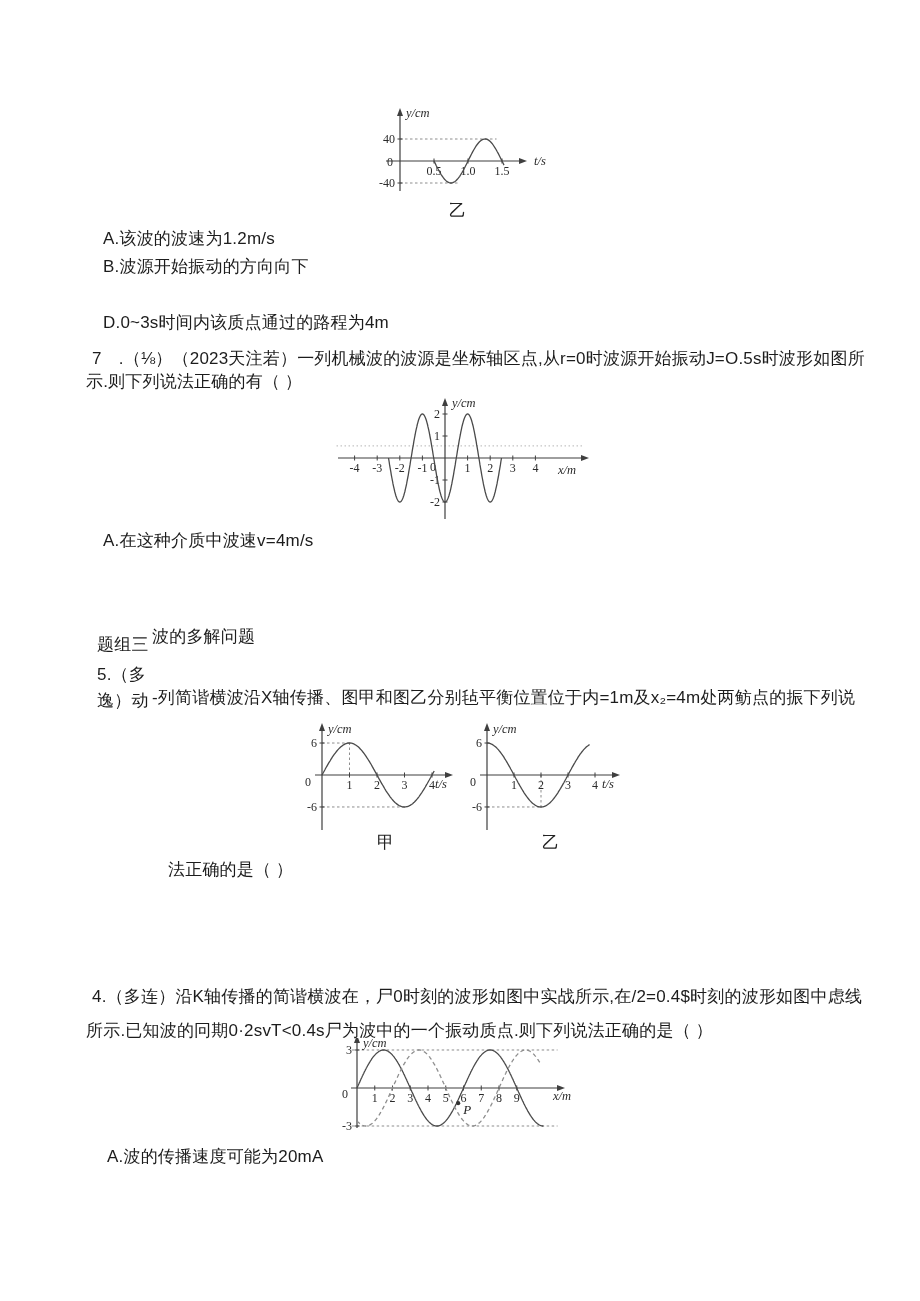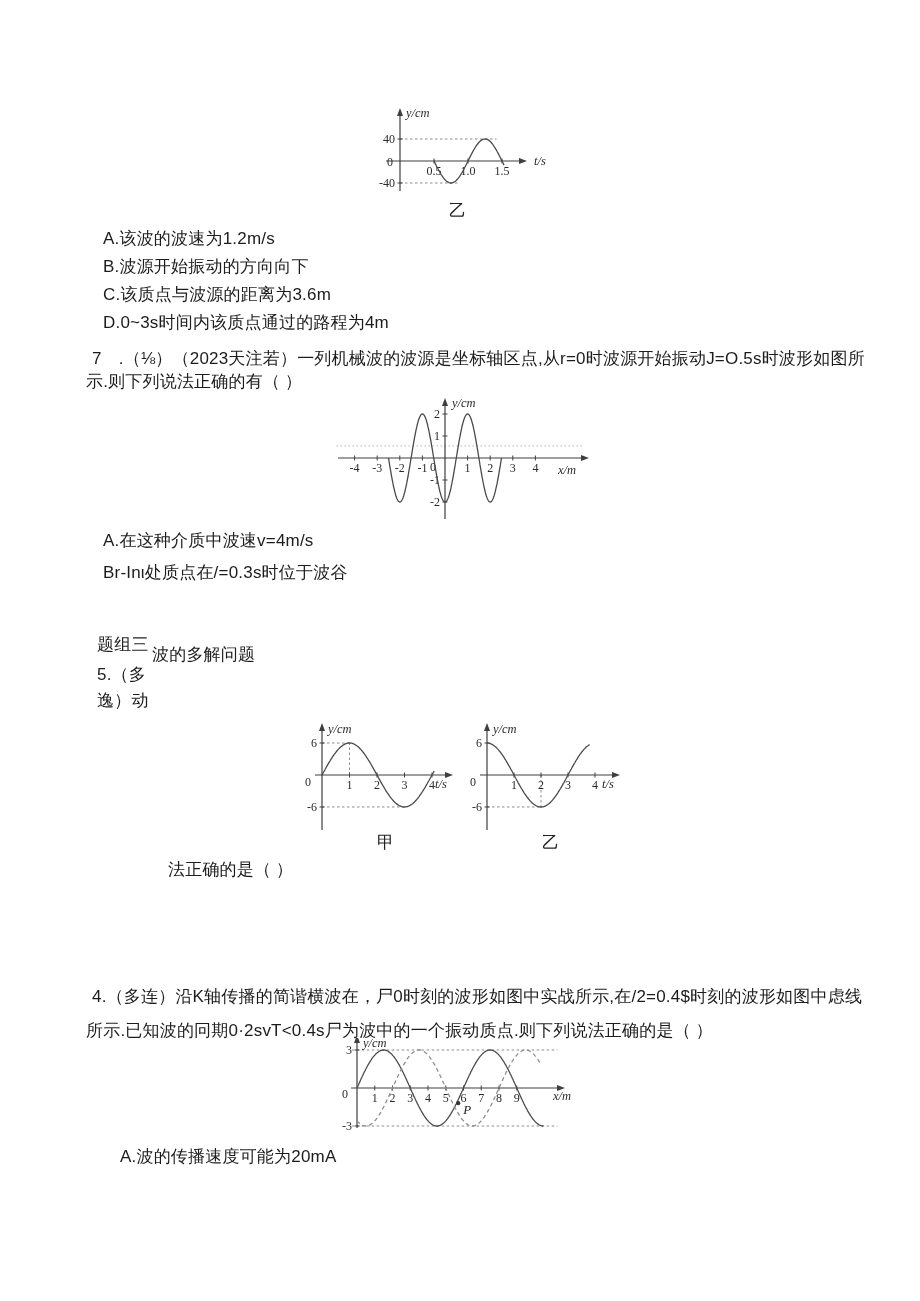--- a/index.html
+++ b/index.html
@@ -40,21 +40,20 @@
         <text x="43" y="63" text-anchor="end" class="tick">0</text>
         <text x="184" y="62" class="axlab">t/s</text>
         <text x="56" y="14" class="axlab">y/cm</text>
         <path d="M 84.0 58.0 L 85.2 60.4 L 86.3 62.7 L 87.5 65.0 L 88.7 67.2 L 89.8 69.3 L 91.0 71.3 L 92.2 73.1 L 93.3 74.7 L 94.5 76.2 L 95.7 77.4 L 96.8 78.4 L 98.0 79.2 L 99.2 79.7 L 100.3 80.0 L 101.5 80.0 L 102.7 79.7 L 103.8 79.2 L 105.0 78.5 L 106.2 77.5 L 107.3 76.3 L 108.5 74.9 L 109.7 73.3 L 110.8 71.5 L 112.0 69.6 L 113.2 67.5 L 114.4 65.3 L 115.5 63.0 L 116.7 60.7 L 117.9 58.3 L 119.0 55.9 L 120.2 53.6 L 121.4 51.3 L 122.5 49.1 L 123.7 47.0 L 124.9 45.0 L 126.0 43.1 L 127.2 41.5 L 128.4 40.0 L 129.5 38.8 L 130.7 37.7 L 131.9 36.9 L 133.0 36.4 L 134.2 36.1 L 135.4 36.0 L 136.5 36.2 L 137.7 36.7 L 138.9 37.4 L 140.0 38.3 L 141.2 39.5 L 142.4 40.9 L 143.5 42.5 L 144.7 44.3 L 145.9 46.2 L 147.0 48.3 L 148.2 50.4 L 149.4 52.7 L 150.5 55.0 L 151.7 57.4 L 152.9 59.8 L 154.0 62.1" fill="none" stroke="#4a4a4a" stroke-width="1.3" stroke-dasharray="none"></path>
       </svg>
   </div>
   <div class="caption" style="left:449px;top:199px">乙</div>
 
   <div class="tl" style="left:103px;top:228px">A.该波的波速为1.2m/s</div>
   <div class="tl" style="left:103px;top:256px">B.波源开始振动的方向向下</div>
-  <div class="tl" style="left:103px;top:284px">C.该质点与波源的距离为3.6m</div>
   <div class="tl" style="left:103px;top:312px">D.0~3s时间内该质点通过的路程为4m</div>
 
   <div class="tl" style="left:92px;top:348px">7　.（⅛）（2023天注若）一列机械波的波源是坐标轴区点,从r=0时波源开始振动J=O.5s时波形如图所</div>
   <div class="tl" style="left:86px;top:371px">示.则下列说法正确的有（ ）</div>
 
   <div class="chart" style="left:330px;top:395px">
     <svg width="310" height="130" viewBox="0 0 310 130">
         <line x1="6.519999999999996" y1="50.9" x2="252.86" y2="50.9" stroke="#b5b5b5" stroke-width="1" stroke-dasharray="1.5 2.5"></line>
         <line x1="8" y1="63" x2="252" y2="63" stroke="#3f3f3f" stroke-width="1.2"></line>
         <path d="M 259 63 l -8 -3 v 6 Z" fill="#3f3f3f"></path>
@@ -85,25 +84,25 @@
         <line x1="112.5" y1="107" x2="117.5" y2="107" stroke="#3f3f3f" stroke-width="1"></line>
         <text x="110" y="111" text-anchor="end" class="tick">-2</text>
         <text x="106" y="76" text-anchor="end" class="tick">0</text>
         <text x="228" y="79" class="axlab">x/m</text>
         <text x="122" y="12" class="axlab">y/cm</text>
         <path d="M 58.5 63.0 L 59.1 66.5 L 59.6 69.9 L 60.2 73.3 L 60.8 76.6 L 61.3 79.8 L 61.9 83.0 L 62.5 86.0 L 63.0 88.9 L 63.6 91.6 L 64.2 94.1 L 64.7 96.5 L 65.3 98.6 L 65.8 100.5 L 66.4 102.2 L 67.0 103.7 L 67.5 104.8 L 68.1 105.8 L 68.7 106.5 L 69.2 106.9 L 69.8 107.0 L 70.4 106.9 L 70.9 106.5 L 71.5 105.8 L 72.1 104.8 L 72.6 103.7 L 73.2 102.2 L 73.8 100.5 L 74.3 98.6 L 74.9 96.5 L 75.4 94.1 L 76.0 91.6 L 76.6 88.9 L 77.1 86.0 L 77.7 83.0 L 78.3 79.8 L 78.8 76.6 L 79.4 73.3 L 80.0 69.9 L 80.5 66.5 L 81.1 63.0 L 81.7 59.5 L 82.2 56.1 L 82.8 52.7 L 83.4 49.4 L 83.9 46.2 L 84.5 43.0 L 85.1 40.0 L 85.6 37.1 L 86.2 34.4 L 86.8 31.9 L 87.3 29.5 L 87.9 27.4 L 88.4 25.5 L 89.0 23.8 L 89.6 22.3 L 90.1 21.2 L 90.7 20.2 L 91.3 19.5 L 91.8 19.1 L 92.4 19.0 L 93.0 19.1 L 93.5 19.5 L 94.1 20.2 L 94.7 21.2 L 95.2 22.3 L 95.8 23.8 L 96.4 25.5 L 96.9 27.4 L 97.5 29.5 L 98.0 31.9 L 98.6 34.4 L 99.2 37.1 L 99.7 40.0 L 100.3 43.0 L 100.9 46.2 L 101.4 49.4 L 102.0 52.7 L 102.6 56.1 L 103.1 59.5 L 103.7 63.0 L 104.3 66.5 L 104.8 69.9 L 105.4 73.3 L 106.0 76.6 L 106.5 79.8 L 107.1 83.0 L 107.7 86.0 L 108.2 88.9 L 108.8 91.6 L 109.3 94.1 L 109.9 96.5 L 110.5 98.6 L 111.0 100.5 L 111.6 102.2 L 112.2 103.7 L 112.7 104.8 L 113.3 105.8 L 113.9 106.5 L 114.4 106.9 L 115.0 107.0 L 115.6 106.9 L 116.1 106.5 L 116.7 105.8 L 117.3 104.8 L 117.8 103.7 L 118.4 102.2 L 119.0 100.5 L 119.5 98.6 L 120.1 96.5 L 120.7 94.1 L 121.2 91.6 L 121.8 88.9 L 122.3 86.0 L 122.9 83.0 L 123.5 79.8 L 124.0 76.6 L 124.6 73.3 L 125.2 69.9 L 125.7 66.5 L 126.3 63.0 L 126.9 59.5 L 127.4 56.1 L 128.0 52.7 L 128.6 49.4 L 129.1 46.2 L 129.7 43.0 L 130.3 40.0 L 130.8 37.1 L 131.4 34.4 L 131.9 31.9 L 132.5 29.5 L 133.1 27.4 L 133.6 25.5 L 134.2 23.8 L 134.8 22.3 L 135.3 21.2 L 135.9 20.2 L 136.5 19.5 L 137.0 19.1 L 137.6 19.0 L 138.2 19.1 L 138.7 19.5 L 139.3 20.2 L 139.9 21.2 L 140.4 22.3 L 141.0 23.8 L 141.6 25.5 L 142.1 27.4 L 142.7 29.5 L 143.3 31.9 L 143.8 34.4 L 144.4 37.1 L 144.9 40.0 L 145.5 43.0 L 146.1 46.2 L 146.6 49.4 L 147.2 52.7 L 147.8 56.1 L 148.3 59.5 L 148.9 63.0 L 149.5 66.5 L 150.0 69.9 L 150.6 73.3 L 151.2 76.6 L 151.7 79.8 L 152.3 83.0 L 152.9 86.0 L 153.4 88.9 L 154.0 91.6 L 154.6 94.1 L 155.1 96.5 L 155.7 98.6 L 156.2 100.5 L 156.8 102.2 L 157.4 103.7 L 157.9 104.8 L 158.5 105.8 L 159.1 106.5 L 159.6 106.9 L 160.2 107.0 L 160.8 106.9 L 161.3 106.5 L 161.9 105.8 L 162.5 104.8 L 163.0 103.7 L 163.6 102.2 L 164.2 100.5 L 164.7 98.6 L 165.3 96.5 L 165.8 94.1 L 166.4 91.6 L 167.0 88.9 L 167.5 86.0 L 168.1 83.0 L 168.7 79.8 L 169.2 76.6 L 169.8 73.3 L 170.4 69.9 L 170.9 66.5 L 171.5 63.0" fill="none" stroke="#4a4a4a" stroke-width="1.3" stroke-dasharray="none"></path>
       </svg>
   </div>
 
   <div class="tl" style="left:103px;top:530px">A.在这种介质中波速v=4m/s</div>
-  <div class="tl" style="left:103px;top:562px">Br-Inι处质点在/=0.3s时位于波谷</div>
 
   <div class="tl" style="left:97px;top:634px">题组三</div>
-  <div class="tl" style="left:152px;top:644px">波的多解问题</div>
+  <div class="tl" style="left:152px;top:626px">波的多解问题</div>
   <div class="tl" style="left:97px;top:664px">5.（多</div>
+  <div class="tl" style="left:152px;top:687px">-列简谐横波沿X轴传播、图甲和图乙分别毡平衡位置位于内=1m及x₂=4m处两鲂点的振下列说</div>
   <div class="tl" style="left:97px;top:690px">逸）动</div>
 
   <div class="chart" style="left:285px;top:722px">
     <svg width="185" height="125" viewBox="0 0 185 125">
         <line x1="37" y1="21.02" x2="64.5" y2="21.02" stroke="#8d8d8d" stroke-width="1" stroke-dasharray="2.5 2.5"></line>
         <line x1="64.5" y1="53" x2="64.5" y2="21.02" stroke="#8d8d8d" stroke-width="1" stroke-dasharray="2.5 2.5"></line>
         <line x1="37" y1="84.98" x2="119.5" y2="84.98" stroke="#8d8d8d" stroke-width="1" stroke-dasharray="2.5 2.5"></line>
         <line x1="30" y1="53" x2="161" y2="53" stroke="#3f3f3f" stroke-width="1.2"></line>
         <path d="M 168 53 l -8 -3 v 6 Z" fill="#3f3f3f"></path>
         <line x1="37" y1="8" x2="37" y2="108" stroke="#3f3f3f" stroke-width="1.2"></line>
@@ -193,15 +192,15 @@
         <text x="13" y="60" text-anchor="end" class="tick">0</text>
         <text x="218" y="62" class="axlab">x/m</text>
         <text x="28" y="9" class="axlab">y/cm</text>
         <path d="M 22.0 50.0 L 22.4 49.0 L 22.9 48.0 L 23.3 47.0 L 23.8 46.0 L 24.2 45.0 L 24.7 44.1 L 25.1 43.1 L 25.6 42.1 L 26.0 41.1 L 26.4 40.2 L 26.9 39.2 L 27.3 38.3 L 27.8 37.3 L 28.2 36.4 L 28.7 35.5 L 29.1 34.5 L 29.5 33.6 L 30.0 32.7 L 30.4 31.9 L 30.9 31.0 L 31.3 30.1 L 31.8 29.3 L 32.2 28.5 L 32.6 27.7 L 33.1 26.9 L 33.5 26.1 L 34.0 25.3 L 34.4 24.6 L 34.9 23.8 L 35.3 23.1 L 35.8 22.4 L 36.2 21.8 L 36.6 21.1 L 37.1 20.5 L 37.5 19.8 L 38.0 19.2 L 38.4 18.7 L 38.9 18.1 L 39.3 17.6 L 39.8 17.1 L 40.2 16.6 L 40.6 16.1 L 41.1 15.7 L 41.5 15.3 L 42.0 14.9 L 42.4 14.5 L 42.9 14.2 L 43.3 13.9 L 43.7 13.6 L 44.2 13.3 L 44.6 13.0 L 45.1 12.8 L 45.5 12.6 L 46.0 12.5 L 46.4 12.3 L 46.8 12.2 L 47.3 12.1 L 47.7 12.0 L 48.2 12.0 L 48.6 12.0 L 49.1 12.0 L 49.5 12.0 L 50.0 12.1 L 50.4 12.2 L 50.8 12.3 L 51.3 12.5 L 51.7 12.6 L 52.2 12.8 L 52.6 13.0 L 53.1 13.3 L 53.5 13.6 L 54.0 13.9 L 54.4 14.2 L 54.8 14.5 L 55.3 14.9 L 55.7 15.3 L 56.2 15.7 L 56.6 16.1 L 57.1 16.6 L 57.5 17.1 L 57.9 17.6 L 58.4 18.1 L 58.8 18.7 L 59.3 19.2 L 59.7 19.8 L 60.2 20.5 L 60.6 21.1 L 61.1 21.8 L 61.5 22.4 L 61.9 23.1 L 62.4 23.8 L 62.8 24.6 L 63.3 25.3 L 63.7 26.1 L 64.2 26.9 L 64.6 27.7 L 65.0 28.5 L 65.5 29.3 L 65.9 30.1 L 66.4 31.0 L 66.8 31.9 L 67.3 32.7 L 67.7 33.6 L 68.2 34.5 L 68.6 35.5 L 69.0 36.4 L 69.5 37.3 L 69.9 38.3 L 70.4 39.2 L 70.8 40.2 L 71.3 41.1 L 71.7 42.1 L 72.1 43.1 L 72.6 44.1 L 73.0 45.0 L 73.5 46.0 L 73.9 47.0 L 74.4 48.0 L 74.8 49.0 L 75.3 50.0 L 75.7 51.0 L 76.1 52.0 L 76.6 53.0 L 77.0 54.0 L 77.5 55.0 L 77.9 55.9 L 78.4 56.9 L 78.8 57.9 L 79.2 58.9 L 79.7 59.8 L 80.1 60.8 L 80.6 61.7 L 81.0 62.7 L 81.5 63.6 L 81.9 64.5 L 82.3 65.5 L 82.8 66.4 L 83.2 67.3 L 83.7 68.1 L 84.1 69.0 L 84.6 69.9 L 85.0 70.7 L 85.5 71.5 L 85.9 72.3 L 86.3 73.1 L 86.8 73.9 L 87.2 74.7 L 87.7 75.4 L 88.1 76.2 L 88.6 76.9 L 89.0 77.6 L 89.5 78.2 L 89.9 78.9 L 90.3 79.5 L 90.8 80.2 L 91.2 80.8 L 91.7 81.3 L 92.1 81.9 L 92.6 82.4 L 93.0 82.9 L 93.4 83.4 L 93.9 83.9 L 94.3 84.3 L 94.8 84.7 L 95.2 85.1 L 95.7 85.5 L 96.1 85.8 L 96.5 86.1 L 97.0 86.4 L 97.4 86.7 L 97.9 87.0 L 98.3 87.2 L 98.8 87.4 L 99.2 87.5 L 99.7 87.7 L 100.1 87.8 L 100.5 87.9 L 101.0 88.0 L 101.4 88.0 L 101.9 88.0 L 102.3 88.0 L 102.8 88.0 L 103.2 87.9 L 103.6 87.8 L 104.1 87.7 L 104.5 87.5 L 105.0 87.4 L 105.4 87.2 L 105.9 87.0 L 106.3 86.7 L 106.8 86.4 L 107.2 86.1 L 107.6 85.8 L 108.1 85.5 L 108.5 85.1 L 109.0 84.7 L 109.4 84.3 L 109.9 83.9 L 110.3 83.4 L 110.8 82.9 L 111.2 82.4 L 111.6 81.9 L 112.1 81.3 L 112.5 80.8 L 113.0 80.2 L 113.4 79.5 L 113.9 78.9 L 114.3 78.2 L 114.7 77.6 L 115.2 76.9 L 115.6 76.2 L 116.1 75.4 L 116.5 74.7 L 117.0 73.9 L 117.4 73.1 L 117.9 72.3 L 118.3 71.5 L 118.7 70.7 L 119.2 69.9 L 119.6 69.0 L 120.1 68.1 L 120.5 67.3 L 121.0 66.4 L 121.4 65.5 L 121.8 64.5 L 122.3 63.6 L 122.7 62.7 L 123.2 61.7 L 123.6 60.8 L 124.1 59.8 L 124.5 58.9 L 125.0 57.9 L 125.4 56.9 L 125.8 55.9 L 126.3 55.0 L 126.7 54.0 L 127.2 53.0 L 127.6 52.0 L 128.1 51.0 L 128.5 50.0 L 128.9 49.0 L 129.4 48.0 L 129.8 47.0 L 130.3 46.0 L 130.7 45.0 L 131.2 44.1 L 131.6 43.1 L 132.1 42.1 L 132.5 41.1 L 132.9 40.2 L 133.4 39.2 L 133.8 38.3 L 134.3 37.3 L 134.7 36.4 L 135.2 35.5 L 135.6 34.5 L 136.0 33.6 L 136.5 32.7 L 136.9 31.9 L 137.4 31.0 L 137.8 30.1 L 138.3 29.3 L 138.7 28.5 L 139.1 27.7 L 139.6 26.9 L 140.0 26.1 L 140.5 25.3 L 140.9 24.6 L 141.4 23.8 L 141.8 23.1 L 142.3 22.4 L 142.7 21.8 L 143.1 21.1 L 143.6 20.5 L 144.0 19.8 L 144.5 19.2 L 144.9 18.7 L 145.4 18.1 L 145.8 17.6 L 146.3 17.1 L 146.7 16.6 L 147.1 16.1 L 147.6 15.7 L 148.0 15.3 L 148.5 14.9 L 148.9 14.5 L 149.4 14.2 L 149.8 13.9 L 150.2 13.6 L 150.7 13.3 L 151.1 13.0 L 151.6 12.8 L 152.0 12.6 L 152.5 12.5 L 152.9 12.3 L 153.3 12.2 L 153.8 12.1 L 154.2 12.0 L 154.7 12.0 L 155.1 12.0 L 155.6 12.0 L 156.0 12.0 L 156.5 12.1 L 156.9 12.2 L 157.3 12.3 L 157.8 12.5 L 158.2 12.6 L 158.7 12.8 L 159.1 13.0 L 159.6 13.3 L 160.0 13.6 L 160.4 13.9 L 160.9 14.2 L 161.3 14.5 L 161.8 14.9 L 162.2 15.3 L 162.7 15.7 L 163.1 16.1 L 163.6 16.6 L 164.0 17.1 L 164.4 17.6 L 164.9 18.1 L 165.3 18.7 L 165.8 19.2 L 166.2 19.8 L 166.7 20.5 L 167.1 21.1 L 167.5 21.8 L 168.0 22.4 L 168.4 23.1 L 168.9 23.8 L 169.3 24.6 L 169.8 25.3 L 170.2 26.1 L 170.7 26.9 L 171.1 27.7 L 171.5 28.5 L 172.0 29.3 L 172.4 30.1 L 172.9 31.0 L 173.3 31.9 L 173.8 32.7 L 174.2 33.6 L 174.7 34.5 L 175.1 35.5 L 175.5 36.4 L 176.0 37.3 L 176.4 38.3 L 176.9 39.2 L 177.3 40.2 L 177.8 41.1 L 178.2 42.1 L 178.6 43.1 L 179.1 44.1 L 179.5 45.0 L 180.0 46.0 L 180.4 47.0 L 180.9 48.0 L 181.3 49.0 L 181.8 50.0 L 182.2 51.0 L 182.6 52.0 L 183.1 53.0 L 183.5 54.0 L 184.0 55.0 L 184.4 55.9 L 184.9 56.9 L 185.3 57.9 L 185.7 58.9 L 186.2 59.8 L 186.6 60.8 L 187.1 61.7 L 187.5 62.7 L 188.0 63.6 L 188.4 64.5 L 188.8 65.5 L 189.3 66.4 L 189.7 67.3 L 190.2 68.1 L 190.6 69.0 L 191.1 69.9 L 191.5 70.7 L 192.0 71.5 L 192.4 72.3 L 192.8 73.1 L 193.3 73.9 L 193.7 74.7 L 194.2 75.4 L 194.6 76.2 L 195.1 76.9 L 195.5 77.6 L 196.0 78.2 L 196.4 78.9 L 196.8 79.5 L 197.3 80.2 L 197.7 80.8 L 198.2 81.3 L 198.6 81.9 L 199.1 82.4 L 199.5 82.9 L 199.9 83.4 L 200.4 83.9 L 200.8 84.3 L 201.3 84.7 L 201.7 85.1 L 202.2 85.5 L 202.6 85.8 L 203.0 86.1 L 203.5 86.4 L 203.9 86.7 L 204.4 87.0 L 204.8 87.2 L 205.3 87.4 L 205.7 87.5 L 206.2 87.7 L 206.6 87.8 L 207.0 87.9 L 207.5 88.0 L 207.9 88.0 L 208.4 88.0" fill="none" stroke="#4a4a4a" stroke-width="1.3" stroke-dasharray="none"></path>
         <path d="M 22.0 82.9 L 22.4 83.4 L 22.9 83.9 L 23.3 84.3 L 23.8 84.7 L 24.2 85.1 L 24.7 85.5 L 25.1 85.8 L 25.6 86.1 L 26.0 86.4 L 26.4 86.7 L 26.9 87.0 L 27.3 87.2 L 27.8 87.4 L 28.2 87.5 L 28.7 87.7 L 29.1 87.8 L 29.5 87.9 L 30.0 88.0 L 30.4 88.0 L 30.9 88.0 L 31.3 88.0 L 31.8 88.0 L 32.2 87.9 L 32.7 87.8 L 33.1 87.7 L 33.5 87.5 L 34.0 87.4 L 34.4 87.2 L 34.9 87.0 L 35.3 86.7 L 35.8 86.4 L 36.2 86.1 L 36.6 85.8 L 37.1 85.5 L 37.5 85.1 L 38.0 84.7 L 38.4 84.3 L 38.9 83.9 L 39.3 83.4 L 39.8 82.9 L 40.2 82.4 L 40.6 81.9 L 41.1 81.3 L 41.5 80.8 L 42.0 80.2 L 42.4 79.5 L 42.9 78.9 L 43.3 78.2 L 43.7 77.6 L 44.2 76.9 L 44.6 76.2 L 45.1 75.4 L 45.5 74.7 L 46.0 73.9 L 46.4 73.1 L 46.9 72.3 L 47.3 71.5 L 47.7 70.7 L 48.2 69.9 L 48.6 69.0 L 49.1 68.1 L 49.5 67.3 L 50.0 66.4 L 50.4 65.5 L 50.8 64.5 L 51.3 63.6 L 51.7 62.7 L 52.2 61.7 L 52.6 60.8 L 53.1 59.8 L 53.5 58.9 L 54.0 57.9 L 54.4 56.9 L 54.8 55.9 L 55.3 55.0 L 55.7 54.0 L 56.2 53.0 L 56.6 52.0 L 57.1 51.0 L 57.5 50.0 L 57.9 49.0 L 58.4 48.0 L 58.8 47.0 L 59.3 46.0 L 59.7 45.0 L 60.2 44.1 L 60.6 43.1 L 61.1 42.1 L 61.5 41.1 L 61.9 40.2 L 62.4 39.2 L 62.8 38.3 L 63.3 37.3 L 63.7 36.4 L 64.2 35.5 L 64.6 34.5 L 65.0 33.6 L 65.5 32.7 L 65.9 31.9 L 66.4 31.0 L 66.8 30.1 L 67.3 29.3 L 67.7 28.5 L 68.2 27.7 L 68.6 26.9 L 69.0 26.1 L 69.5 25.3 L 69.9 24.6 L 70.4 23.8 L 70.8 23.1 L 71.3 22.4 L 71.7 21.8 L 72.1 21.1 L 72.6 20.5 L 73.0 19.8 L 73.5 19.2 L 73.9 18.7 L 74.4 18.1 L 74.8 17.6 L 75.3 17.1 L 75.7 16.6 L 76.1 16.1 L 76.6 15.7 L 77.0 15.3 L 77.5 14.9 L 77.9 14.5 L 78.4 14.2 L 78.8 13.9 L 79.2 13.6 L 79.7 13.3 L 80.1 13.0 L 80.6 12.8 L 81.0 12.6 L 81.5 12.5 L 81.9 12.3 L 82.4 12.2 L 82.8 12.1 L 83.2 12.0 L 83.7 12.0 L 84.1 12.0 L 84.6 12.0 L 85.0 12.0 L 85.5 12.1 L 85.9 12.2 L 86.3 12.3 L 86.8 12.5 L 87.2 12.6 L 87.7 12.8 L 88.1 13.0 L 88.6 13.3 L 89.0 13.6 L 89.5 13.9 L 89.9 14.2 L 90.3 14.5 L 90.8 14.9 L 91.2 15.3 L 91.7 15.7 L 92.1 16.1 L 92.6 16.6 L 93.0 17.1 L 93.4 17.6 L 93.9 18.1 L 94.3 18.7 L 94.8 19.2 L 95.2 19.8 L 95.7 20.5 L 96.1 21.1 L 96.5 21.8 L 97.0 22.4 L 97.4 23.1 L 97.9 23.8 L 98.3 24.6 L 98.8 25.3 L 99.2 26.1 L 99.7 26.9 L 100.1 27.7 L 100.5 28.5 L 101.0 29.3 L 101.4 30.1 L 101.9 31.0 L 102.3 31.9 L 102.8 32.7 L 103.2 33.6 L 103.7 34.5 L 104.1 35.5 L 104.5 36.4 L 105.0 37.3 L 105.4 38.3 L 105.9 39.2 L 106.3 40.2 L 106.8 41.1 L 107.2 42.1 L 107.6 43.1 L 108.1 44.1 L 108.5 45.0 L 109.0 46.0 L 109.4 47.0 L 109.9 48.0 L 110.3 49.0 L 110.8 50.0 L 111.2 51.0 L 111.6 52.0 L 112.1 53.0 L 112.5 54.0 L 113.0 55.0 L 113.4 55.9 L 113.9 56.9 L 114.3 57.9 L 114.7 58.9 L 115.2 59.8 L 115.6 60.8 L 116.1 61.7 L 116.5 62.7 L 117.0 63.6 L 117.4 64.5 L 117.9 65.5 L 118.3 66.4 L 118.7 67.3 L 119.2 68.1 L 119.6 69.0 L 120.1 69.9 L 120.5 70.7 L 121.0 71.5 L 121.4 72.3 L 121.8 73.1 L 122.3 73.9 L 122.7 74.7 L 123.2 75.4 L 123.6 76.2 L 124.1 76.9 L 124.5 77.6 L 125.0 78.2 L 125.4 78.9 L 125.8 79.5 L 126.3 80.2 L 126.7 80.8 L 127.2 81.3 L 127.6 81.9 L 128.1 82.4 L 128.5 82.9 L 128.9 83.4 L 129.4 83.9 L 129.8 84.3 L 130.3 84.7 L 130.7 85.1 L 131.2 85.5 L 131.6 85.8 L 132.1 86.1 L 132.5 86.4 L 132.9 86.7 L 133.4 87.0 L 133.8 87.2 L 134.3 87.4 L 134.7 87.5 L 135.2 87.7 L 135.6 87.8 L 136.0 87.9 L 136.5 88.0 L 136.9 88.0 L 137.4 88.0 L 137.8 88.0 L 138.3 88.0 L 138.7 87.9 L 139.2 87.8 L 139.6 87.7 L 140.0 87.5 L 140.5 87.4 L 140.9 87.2 L 141.4 87.0 L 141.8 86.7 L 142.3 86.4 L 142.7 86.1 L 143.1 85.8 L 143.6 85.5 L 144.0 85.1 L 144.5 84.7 L 144.9 84.3 L 145.4 83.9 L 145.8 83.4 L 146.3 82.9 L 146.7 82.4 L 147.1 81.9 L 147.6 81.3 L 148.0 80.8 L 148.5 80.2 L 148.9 79.5 L 149.4 78.9 L 149.8 78.2 L 150.2 77.6 L 150.7 76.9 L 151.1 76.2 L 151.6 75.4 L 152.0 74.7 L 152.5 73.9 L 152.9 73.1 L 153.3 72.3 L 153.8 71.5 L 154.2 70.7 L 154.7 69.9 L 155.1 69.0 L 155.6 68.1 L 156.0 67.3 L 156.5 66.4 L 156.9 65.5 L 157.3 64.5 L 157.8 63.6 L 158.2 62.7 L 158.7 61.7 L 159.1 60.8 L 159.6 59.8 L 160.0 58.9 L 160.5 57.9 L 160.9 56.9 L 161.3 55.9 L 161.8 55.0 L 162.2 54.0 L 162.7 53.0 L 163.1 52.0 L 163.6 51.0 L 164.0 50.0 L 164.4 49.0 L 164.9 48.0 L 165.3 47.0 L 165.8 46.0 L 166.2 45.0 L 166.7 44.1 L 167.1 43.1 L 167.6 42.1 L 168.0 41.1 L 168.4 40.2 L 168.9 39.2 L 169.3 38.3 L 169.8 37.3 L 170.2 36.4 L 170.7 35.5 L 171.1 34.5 L 171.5 33.6 L 172.0 32.7 L 172.4 31.9 L 172.9 31.0 L 173.3 30.1 L 173.8 29.3 L 174.2 28.5 L 174.7 27.7 L 175.1 26.9 L 175.5 26.1 L 176.0 25.3 L 176.4 24.6 L 176.9 23.8 L 177.3 23.1 L 177.8 22.4 L 178.2 21.8 L 178.6 21.1 L 179.1 20.5 L 179.5 19.8 L 180.0 19.2 L 180.4 18.7 L 180.9 18.1 L 181.3 17.6 L 181.8 17.1 L 182.2 16.6 L 182.6 16.1 L 183.1 15.7 L 183.5 15.3 L 184.0 14.9 L 184.4 14.5 L 184.9 14.2 L 185.3 13.9 L 185.7 13.6 L 186.2 13.3 L 186.6 13.0 L 187.1 12.8 L 187.5 12.6 L 188.0 12.5 L 188.4 12.3 L 188.8 12.2 L 189.3 12.1 L 189.7 12.0 L 190.2 12.0 L 190.6 12.0 L 191.1 12.0 L 191.5 12.0 L 192.0 12.1 L 192.4 12.2 L 192.8 12.3 L 193.3 12.5 L 193.7 12.6 L 194.2 12.8 L 194.6 13.0 L 195.1 13.3 L 195.5 13.6 L 196.0 13.9 L 196.4 14.2 L 196.8 14.5 L 197.3 14.9 L 197.7 15.3 L 198.2 15.7 L 198.6 16.1 L 199.1 16.6 L 199.5 17.1 L 199.9 17.6 L 200.4 18.1 L 200.8 18.7 L 201.3 19.2 L 201.7 19.8 L 202.2 20.5 L 202.6 21.1 L 203.1 21.8 L 203.5 22.4 L 203.9 23.1 L 204.4 23.8 L 204.8 24.6" fill="none" stroke="#8d8d8d" stroke-width="1.3" stroke-dasharray="4 3"></path>
         <circle cx="123.175" cy="65.204" r="2.1" fill="#333"></circle>
         <text x="128.175" y="76.204" class="ptlab">P</text>
       </svg>
   </div>
 
-  <div class="tl" style="left:120px;top:1146px">A.波的传播速度可能为20mA</div>
+  <div class="tl" style="left:107px;top:1146px">A.波的传播速度可能为20mA</div>
 
 </main>
 
 </body></html>

